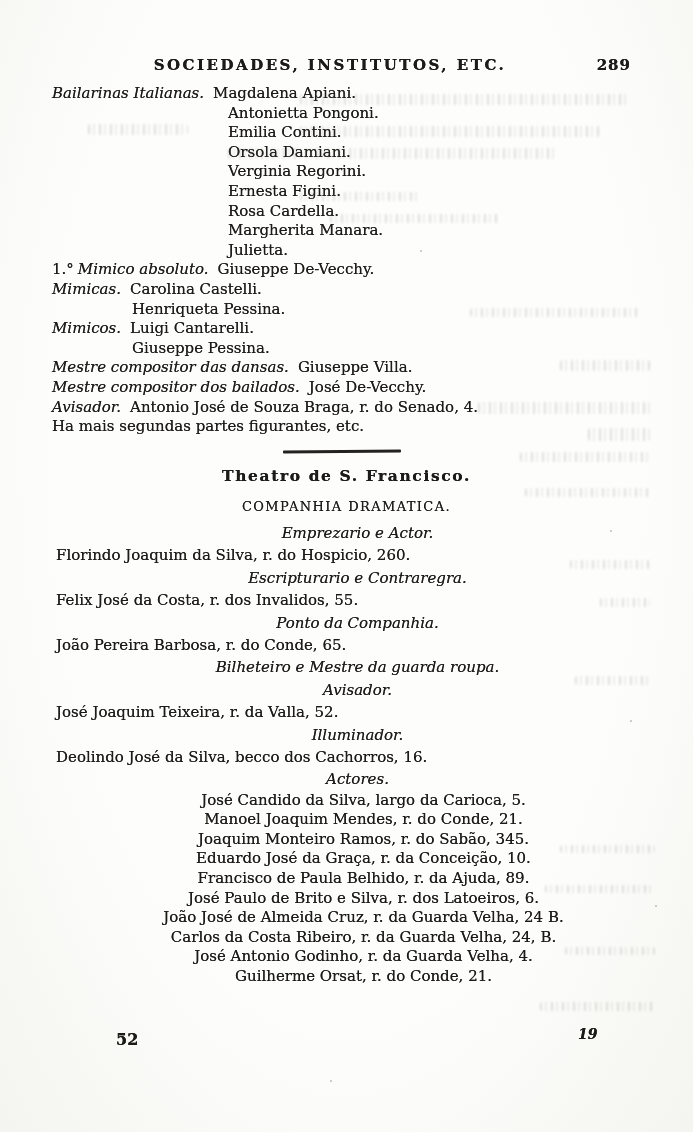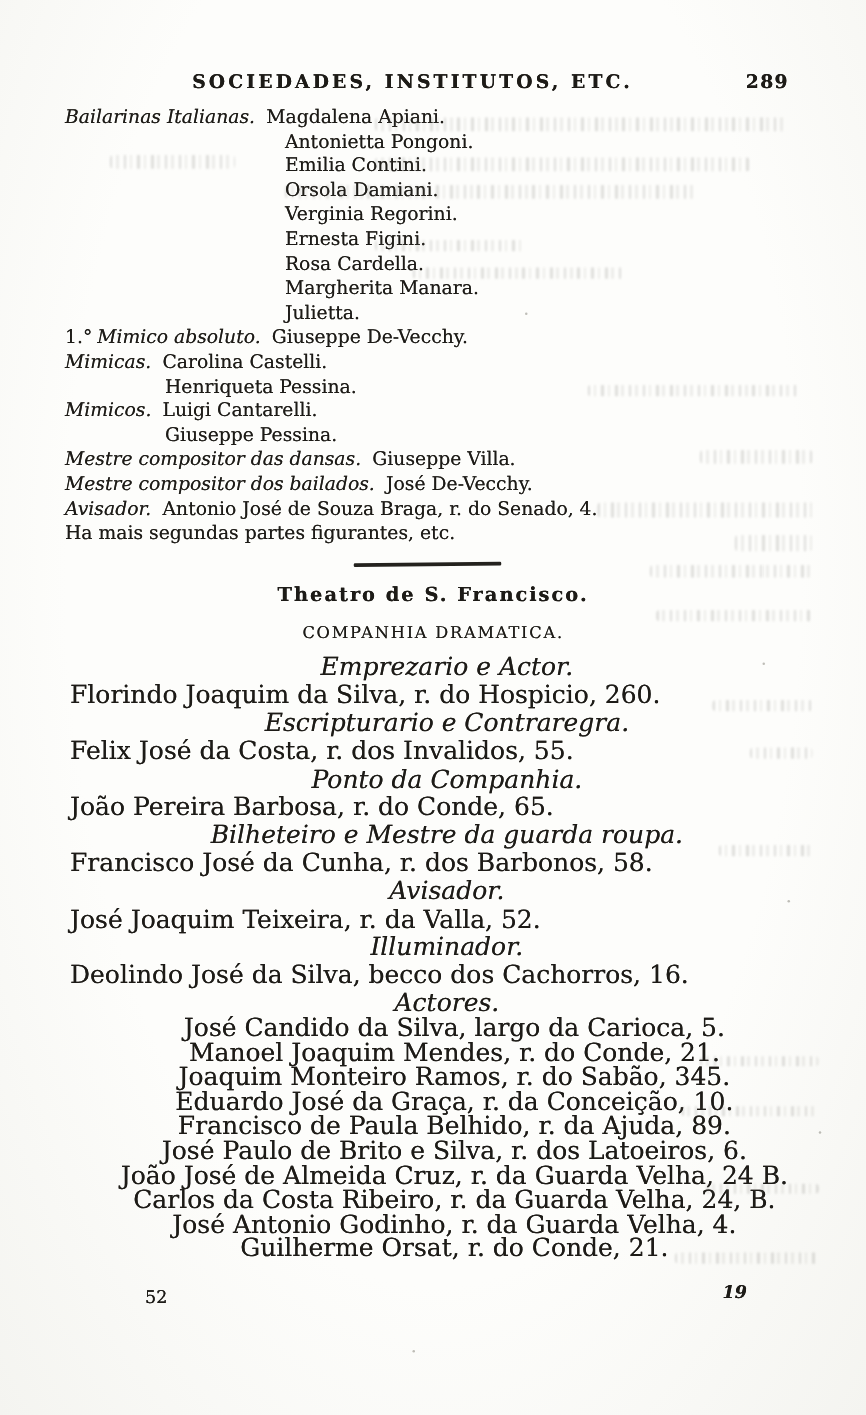--- a/index.html
+++ b/index.html
@@ -46,35 +46,35 @@
     position:absolute;top:466px;left:0;width:693px;
     text-align:center;font-weight:bold;font-size:15.5px;
     letter-spacing:1.6px;text-shadow:0 0 .5px #1d1b17;
   }
   #theatre-subtitle{
     position:absolute;top:499px;left:0;width:693px;
     text-align:center;font-size:13px;letter-spacing:1.4px;
     text-shadow:0 0 .4px rgba(29,27,23,.8);
   }
   #theatre-entries{
-    position:absolute;top:522px;left:52px;right:30px;font-size:20px;
+    position:absolute;top:522px;left:52px;right:30px;font-size:15px;
   }
   .entry-role{
     height:22.4px;line-height:22.4px;text-align:center;
     font-style:italic;white-space:nowrap;
     text-shadow:0 0 .4px rgba(29,27,23,.8);
   }
   .entry-person{
     height:22.4px;line-height:22.4px;padding-left:4px;
     white-space:nowrap;text-shadow:0 0 .45px rgba(29,27,23,.85);
   }
   .entry-person.compact{height:19.6px;line-height:19.6px;padding-left:12px;text-align:center;}
   
   #footer-left{
-    position:absolute;top:1030px;left:116px;font-weight:normal;font-size:14px;
+    position:absolute;top:1030px;left:116px;font-weight:bold;font-size:16px;
     text-shadow:0 0 .4px #1d1b17;
   }
   #footer-right{
     position:absolute;top:1026px;left:578px;font-weight:bold;font-size:14px;
     text-shadow:0 0 .4px #1d1b17;
     font-style:italic;
   }
   
   .smudge{
     position:absolute;pointer-events:none;border-radius:3px;
@@ -123,21 +123,20 @@
   <div id="theatre-title">Theatro de S. Francisco.</div>
 
   <div id="theatre-entries">
       <div class="entry-role">Emprezario e Actor.</div>
       <div class="entry-person">Florindo Joaquim da Silva, r. do Hospicio, 260.</div>
       <div class="entry-role">Escripturario e Contraregra.</div>
       <div class="entry-person">Felix José da Costa, r. dos Invalidos, 55.</div>
       <div class="entry-role">Ponto da Companhia.</div>
       <div class="entry-person">João Pereira Barbosa, r. do Conde, 65.</div>
       <div class="entry-role">Bilheteiro e Mestre da guarda roupa.</div>
-      <div class="entry-person">Francisco José da Cunha, r. dos Barbonos, 58.</div>
       <div class="entry-role">Avisador.</div>
       <div class="entry-person">José Joaquim Teixeira, r. da Valla, 52.</div>
       <div class="entry-role">Illuminador.</div>
       <div class="entry-person">Deolindo José da Silva, becco dos Cachorros, 16.</div>
       <div class="entry-role">Actores.</div>
       <div class="entry-person compact">José Candido da Silva, largo da Carioca, 5.</div>
       <div class="entry-person compact">Manoel Joaquim Mendes, r. do Conde, 21.</div>
       <div class="entry-person compact">Joaquim Monteiro Ramos, r. do Sabão, 345.</div>
       <div class="entry-person compact">Eduardo José da Graça, r. da Conceição, 10.</div>
       <div class="entry-person compact">Francisco de Paula Belhido, r. da Ajuda, 89.</div>

